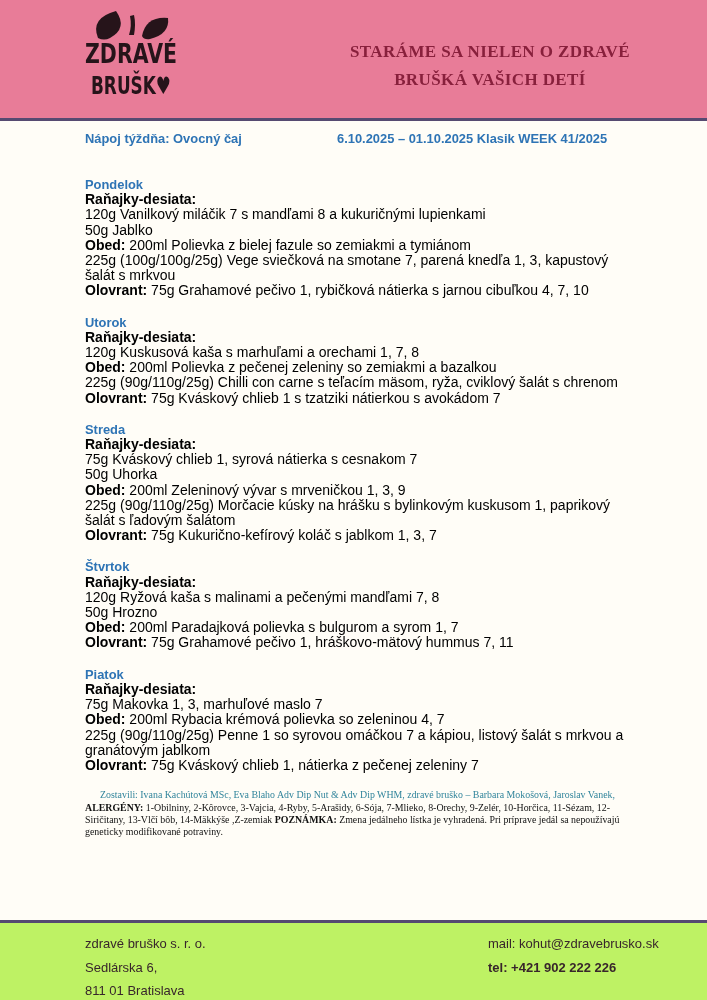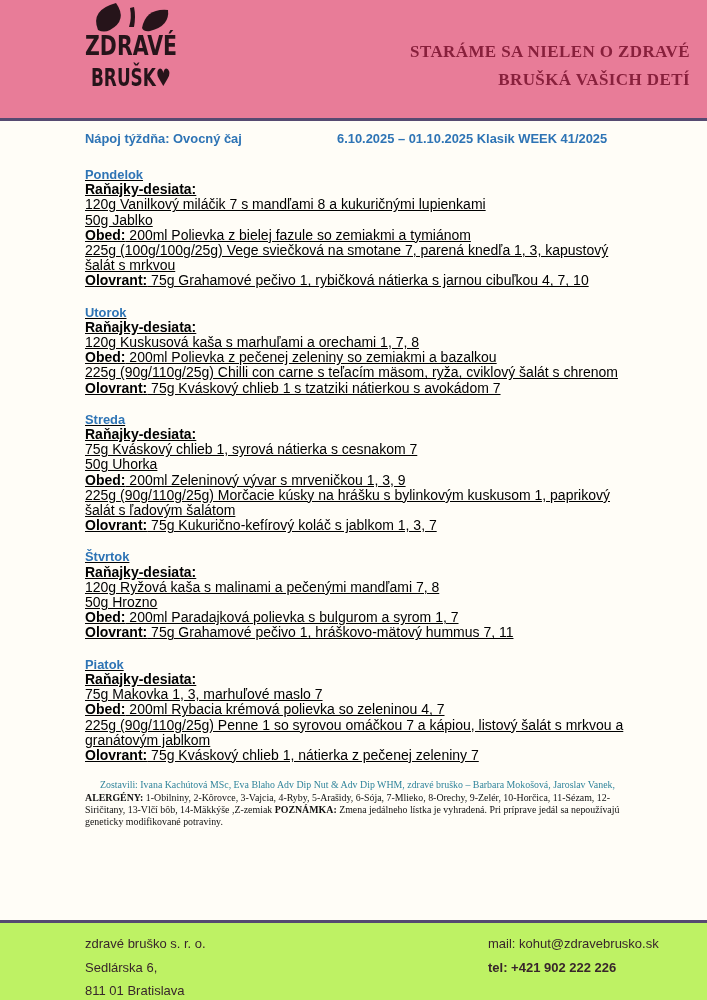--- a/index.html
+++ b/index.html
@@ -6,33 +6,33 @@
   .page{
     position:relative;width:707px;height:1000px;margin:0 auto;
     background:#fffdf7;overflow:hidden;
     font-family:"Liberation Sans", sans-serif;
   }
   
   .header-band{
     position:absolute;left:0;top:0;width:707px;height:118px;
     background:#e87c98;border-bottom:3px solid #564a71;
   }
-  .logo{position:absolute;left:76px;top:0;width:110px;height:104px;}
+  .logo{position:absolute;left:76px;top:8px;width:110px;height:104px;}
   .header-title{
     position:absolute;left:290px;top:38px;width:400px;
-    text-align:right;color:#88203c;
+    text-align:center;color:#88203c;
     font-family:"Liberation Serif", serif;font-weight:bold;
     font-size:17px;line-height:28px;letter-spacing:.4px;
   }
   
   .content{position:absolute;left:85px;top:131px;width:540px;color:#000;}
-  .week-row{position:relative;height:15px;margin-bottom:21px;
+  .week-row{position:relative;height:15px;margin-bottom:31px;
     color:#2e74b5;font-weight:bold;font-size:12.9px;}
   .week-date{position:absolute;left:252px;top:0;white-space:nowrap;}
-  .day{margin-bottom:16px;text-decoration:underline;}
+  .day{margin-bottom:16px;}
   .day-name{margin:0;color:#2e74b5;font-weight:bold;font-size:12.9px;line-height:15.2px;}
   .line{font-size:14px;line-height:15.2px;}
   .line .b{font-weight:bold;}
   
   .small-print{
     margin-top:13px;width:545px;
     font-family:"Liberation Serif", serif;font-size:9.9px;line-height:12.4px;
   }
   .zostavili{color:#31849b;text-align:center;}
   .allergens{color:#111;}

